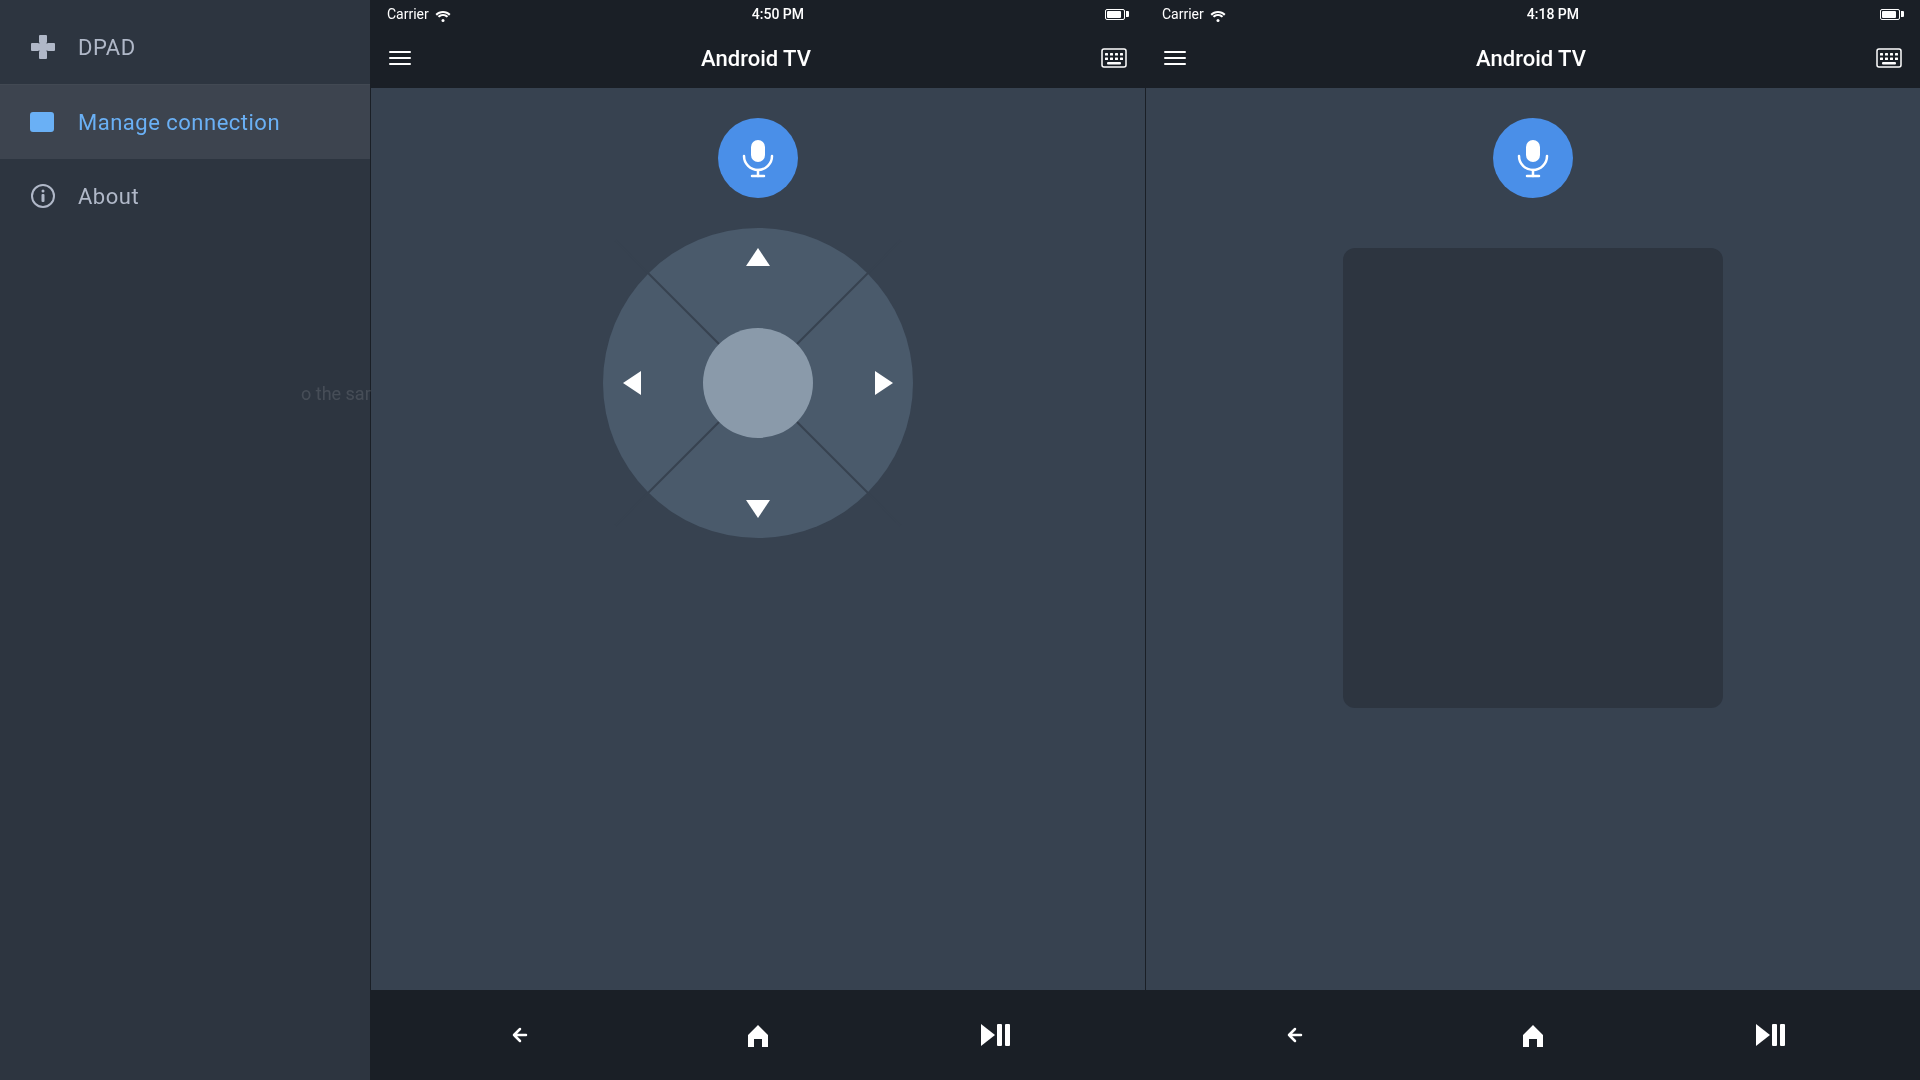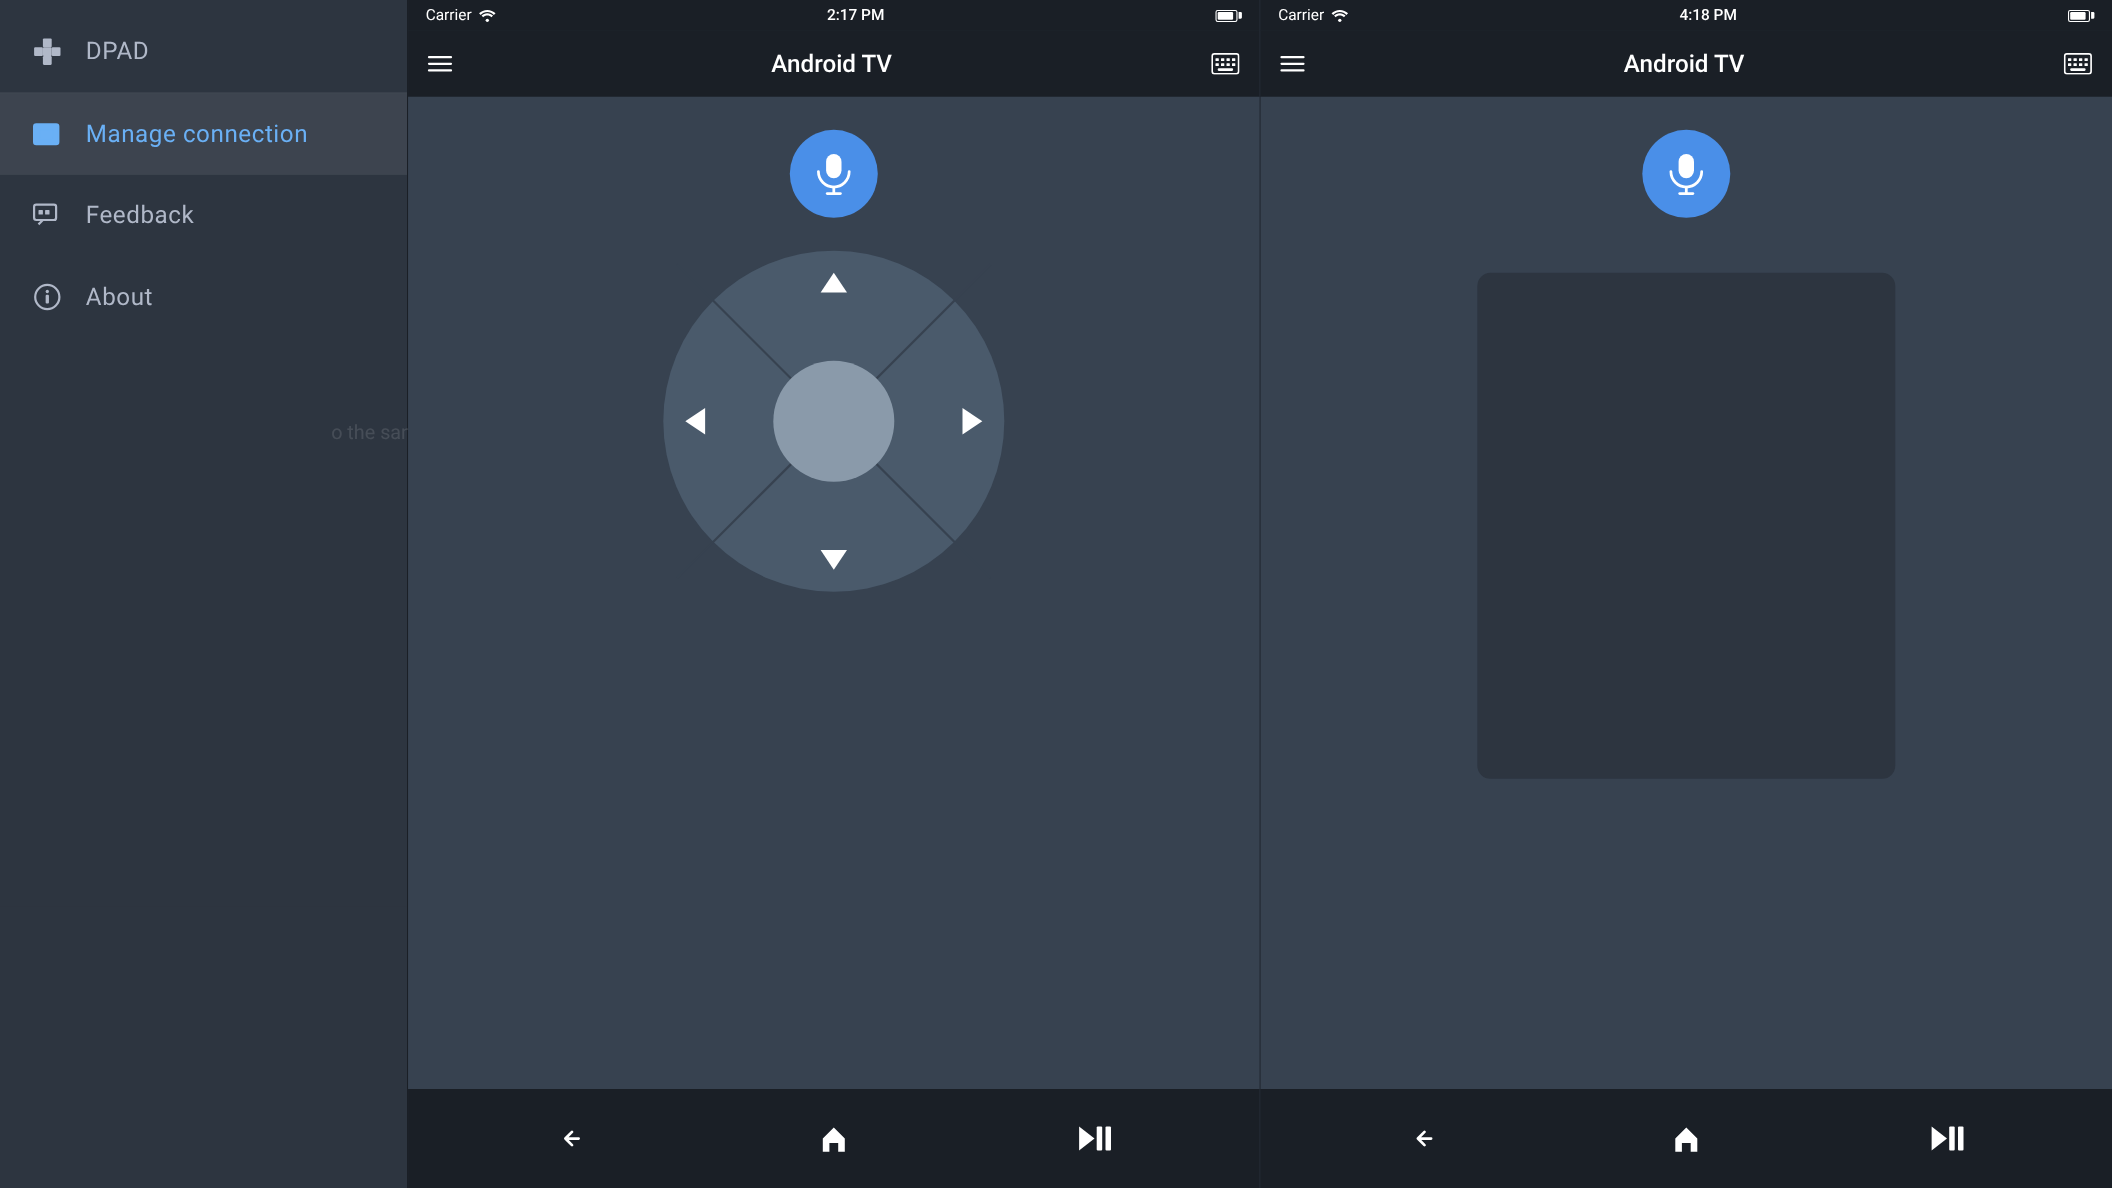--- a/index.html
+++ b/index.html
@@ -99,21 +99,21 @@
       display: flex;
       align-items: center;
       justify-content: space-between;
       padding: 0 16px;
       color: #fff;
       font-size: 14px;
     }
 
     .status-left {
       display: flex;
-      align-items: center;
+      align-items: flex-end;
       gap: 6px;
     }
 
     .status-center {
       font-weight: 500;
     }
 
     .status-right {
       display: flex;
       align-items: center;
@@ -333,31 +333,20 @@
   <div class="sidebar-item active">
     <div class="icon">
       <svg width="28" height="22" viewBox="0 0 28 22" fill="none">
         <rect x="2" y="2" width="22" height="18" rx="2" stroke="#6ab0f5" stroke-width="2"></rect>
         <rect x="7" y="7" width="12" height="8" rx="1" fill="#6ab0f5"></rect>
       </svg>
     </div>
     <span class="label">Manage connection</span>
   </div>
 
-  <div class="sidebar-item">
-    <div class="icon">
-      <svg width="28" height="28" viewBox="0 0 28 28" fill="none">
-        <rect x="2" y="4" width="20" height="14" rx="2" stroke="#b0b8c8" stroke-width="2"></rect>
-        <path d="M6 22 L10 18 L22 18" stroke="#b0b8c8" stroke-width="2" fill="none"></path>
-        <rect x="6" y="9" width="4" height="4" rx="0.5" fill="#b0b8c8"></rect>
-        <rect x="12" y="9" width="4" height="4" rx="0.5" fill="#b0b8c8"></rect>
-      </svg>
-    </div>
-    <span class="label">Feedback</span>
-  </div>
 
   <div class="sidebar-item">
     <div class="icon">
       <svg width="26" height="26" viewBox="0 0 26 26" fill="none">
         <circle cx="13" cy="13" r="11" stroke="#b0b8c8" stroke-width="2"></circle>
         <circle cx="13" cy="8" r="1.5" fill="#b0b8c8"></circle>
         <rect x="11.5" y="11" width="3" height="8" rx="1" fill="#b0b8c8"></rect>
       </svg>
     </div>
     <span class="label">About</span>
@@ -374,21 +363,21 @@
       <div class="status-left">
         <span>Carrier</span>
         <span style="font-size:12px;">
           <svg width="16" height="12" viewBox="0 0 16 12" fill="white">
             <path d="M8 3C5.6 3 3.5 4 2 5.7L0.5 4.1C2.4 2.1 5.1 1 8 1s5.6 1.1 7.5 3.1L14 5.7C12.5 4 10.4 3 8 3z"></path>
             <path d="M8 6c-1.5 0-2.8.6-3.8 1.6L2.8 6.2C4.1 4.9 5.9 4 8 4s3.9.9 5.2 2.2L11.8 7.6C10.8 6.6 9.5 6 8 6z"></path>
             <circle cx="8" cy="10.5" r="1.5"></circle>
           </svg>
         </span>
       </div>
-      <span class="status-center">2:17 PM</span>
+      <span class="status-center">4:50 PM</span>
       <div class="status-right">
         <div class="battery">
           <div class="battery-body">
             <div class="battery-fill" style="width: 85%;"></div>
           </div>
           <div class="battery-tip"></div>
         </div>
       </div>
     </div>
 

